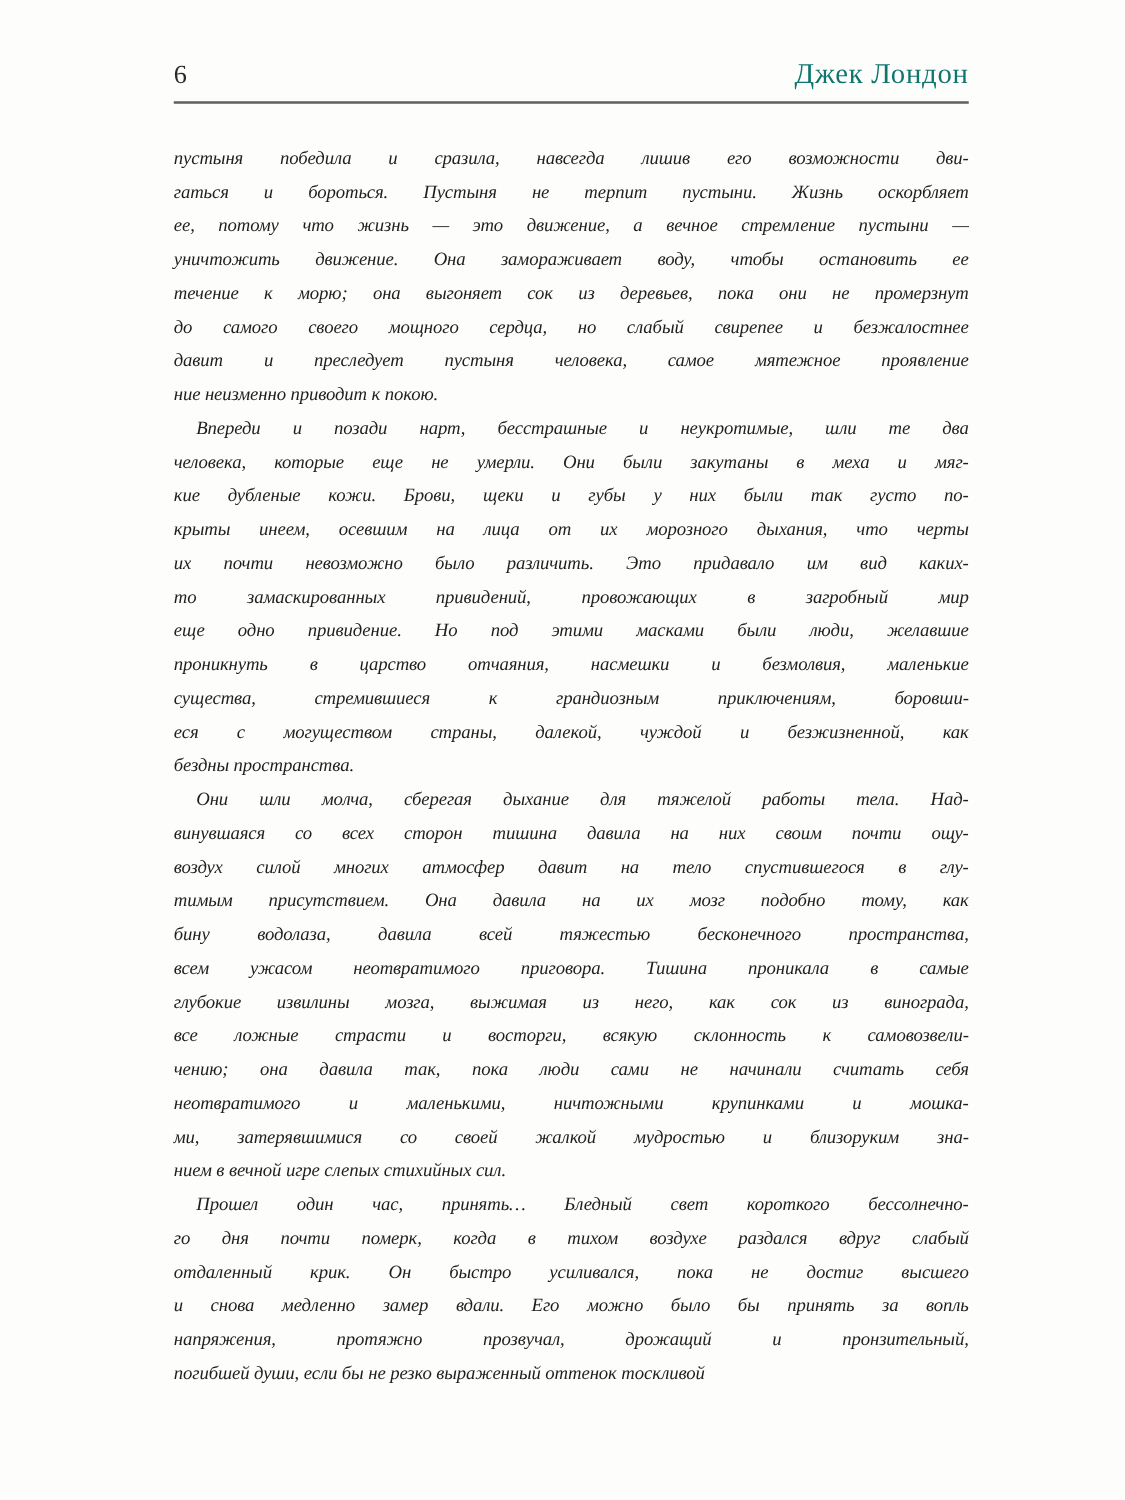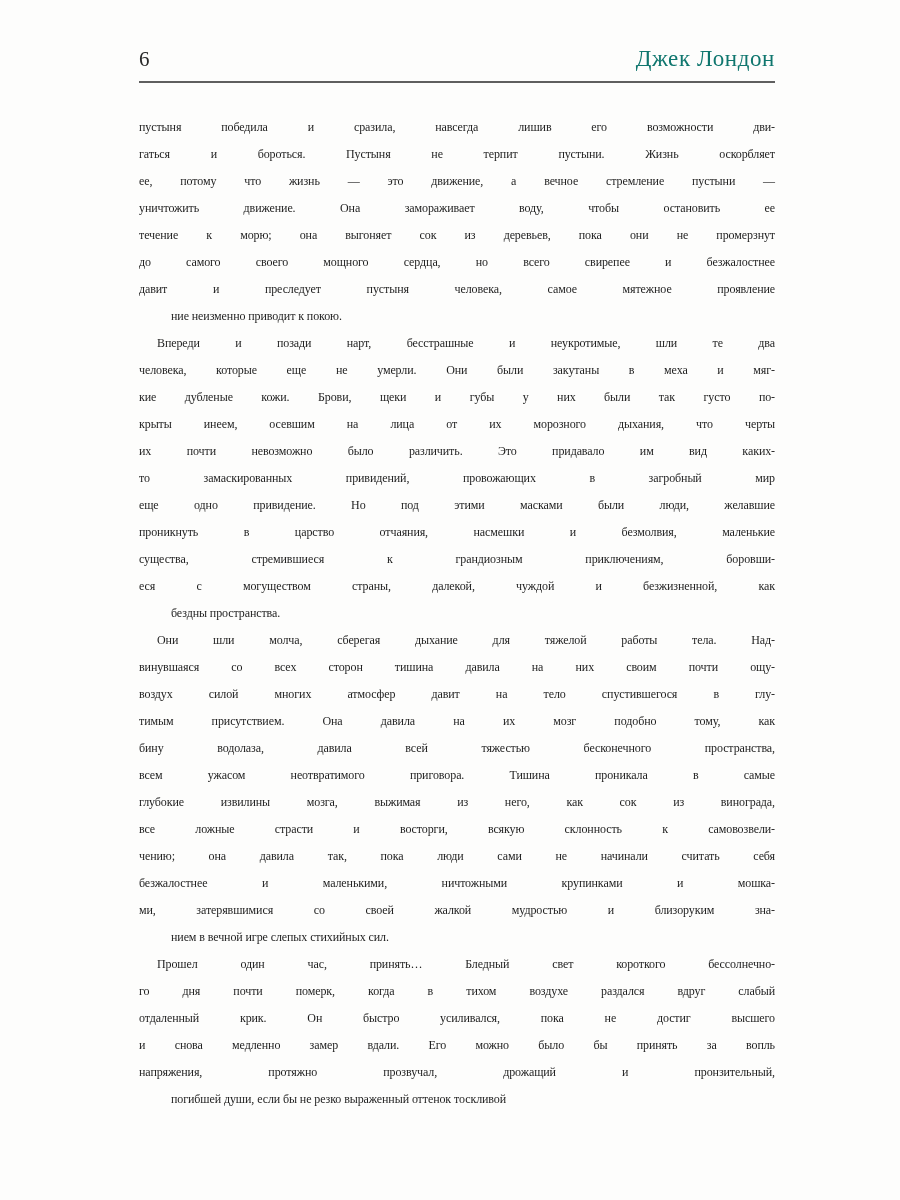--- a/index.html
+++ b/index.html
@@ -34,33 +34,33 @@
     font-size: 21px;
     color: #2a2a2a;
   }
   .running-title {
     font-size: 23px;
     letter-spacing: 0.6px;
     color: #0f766e;
   }
   .text-block {
     margin-top: 31px;
-    font-size: 12px;
+    font-size: 15px;
     line-height: 27px;
     letter-spacing: -0.1px;
+    font-style: italic;
   }
   .para { margin: 0; }
   .line {
     text-align: justify;
     text-align-last: justify;
     white-space: normal;
   }
   .line.last {
     text-align-last: left;
-    margin-left: 32px;
   }
   .p-indent .line:first-child {
     text-indent: 18px;
   }
 </style>
 </head>
 <body>
 
 <div class="page">
   <div class="content">
@@ -70,21 +70,21 @@
       <span class="running-title">Джек Лондон</span>
     </div>
 
     <div class="text-block">
         <div class="para">
           <div class="line">пустыня победила и сразила, навсегда лишив его возможности дви-</div>
           <div class="line">гаться и бороться. Пустыня не терпит пустыни. Жизнь оскорбляет</div>
           <div class="line">ее, потому что жизнь — это движение, а вечное стремление пустыни —</div>
           <div class="line">уничтожить движение. Она замораживает воду, чтобы остановить ее</div>
           <div class="line">течение к морю; она выгоняет сок из деревьев, пока они не промерзнут</div>
-          <div class="line">до самого своего мощного сердца, но всего свирепее и безжалостнее</div>
+          <div class="line">до самого своего мощного сердца, но слабый свирепее и безжалостнее</div>
           <div class="line">давит и преследует пустыня человека, самое мятежное проявление</div>
           <div class="line last">ние неизменно приводит к покою.</div>
         </div>
         <div class="para p-indent">
           <div class="line">Впереди и позади нарт, бесстрашные и неукротимые, шли те два</div>
           <div class="line">человека, которые еще не умерли. Они были закутаны в меха и мяг-</div>
           <div class="line">кие дубленые кожи. Брови, щеки и губы у них были так густо по-</div>
           <div class="line">крыты инеем, осевшим на лица от их морозного дыхания, что черты</div>
           <div class="line">их почти невозможно было различить. Это придавало им вид каких-</div>
           <div class="line">то замаскированных привидений, провожающих в загробный мир</div>
@@ -97,21 +97,21 @@
         <div class="para p-indent">
           <div class="line">Они шли молча, сберегая дыхание для тяжелой работы тела. Над-</div>
           <div class="line">винувшаяся со всех сторон тишина давила на них своим почти ощу-</div>
           <div class="line">воздух силой многих атмосфер давит на тело спустившегося в глу-</div>
           <div class="line">тимым присутствием. Она давила на их мозг подобно тому, как</div>
           <div class="line">бину водолаза, давила всей тяжестью бесконечного пространства,</div>
           <div class="line">всем ужасом неотвратимого приговора. Тишина проникала в самые</div>
           <div class="line">глубокие извилины мозга, выжимая из него, как сок из винограда,</div>
           <div class="line">все ложные страсти и восторги, всякую склонность к самовозвели-</div>
           <div class="line">чению; она давила так, пока люди сами не начинали считать себя</div>
-          <div class="line">безжалостнее и маленькими, ничтожными крупинками и мошка-</div>
+          <div class="line">неотвратимого и маленькими, ничтожными крупинками и мошка-</div>
           <div class="line">ми, затерявшимися со своей жалкой мудростью и близоруким зна-</div>
           <div class="line last">нием в вечной игре слепых стихийных сил.</div>
         </div>
         <div class="para p-indent">
           <div class="line">Прошел один час, принять… Бледный свет короткого бессолнечно-</div>
           <div class="line">го дня почти померк, когда в тихом воздухе раздался вдруг слабый</div>
           <div class="line">отдаленный крик. Он быстро усиливался, пока не достиг высшего</div>
           <div class="line">и снова медленно замер вдали. Его можно было бы принять за вопль</div>
           <div class="line">напряжения, протяжно прозвучал, дрожащий и пронзительный,</div>
           <div class="line last">погибшей души, если бы не резко выраженный оттенок тоскливой</div>

